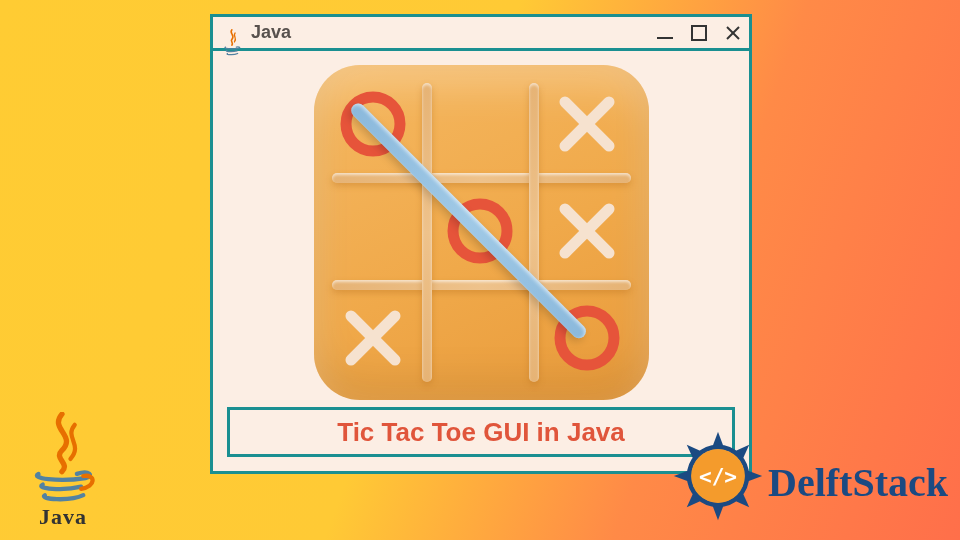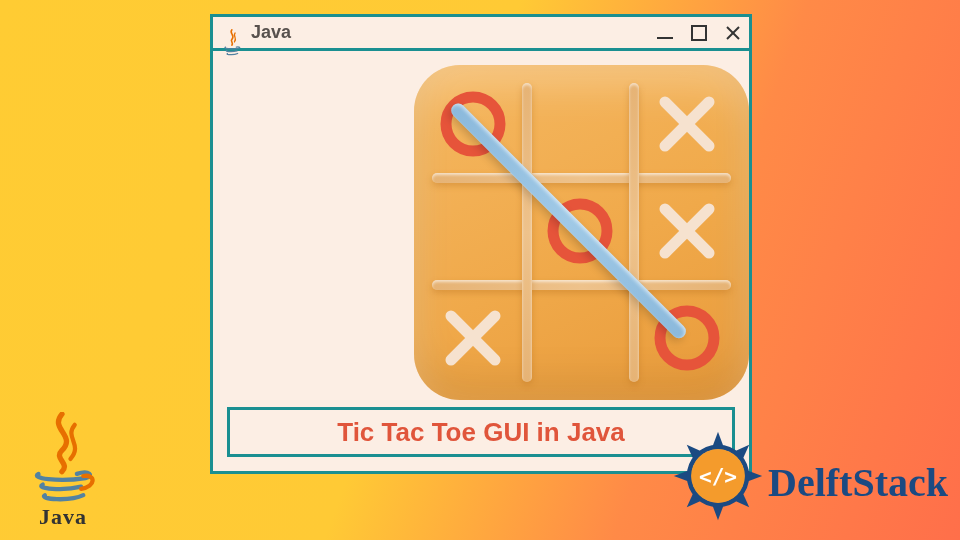--- a/index.html
+++ b/index.html
@@ -46,21 +46,21 @@
     align-items: center;
     gap: 14px;
   }
   .win-btns svg { display: block; }
 
   .client {
     position: relative;
     height: calc(100% - 34px);
     display: flex;
     flex-direction: column;
-    align-items: flex-end;
+    align-items: center;
     justify-content: flex-start;
     padding-top: 14px;
   }
 
   
   .board-tile {
     width: 335px;
     height: 335px;
     background: linear-gradient(155deg, #f5b861 0%, #f0a94a 55%, #e89a3a 100%);
     border-radius: 46px;

